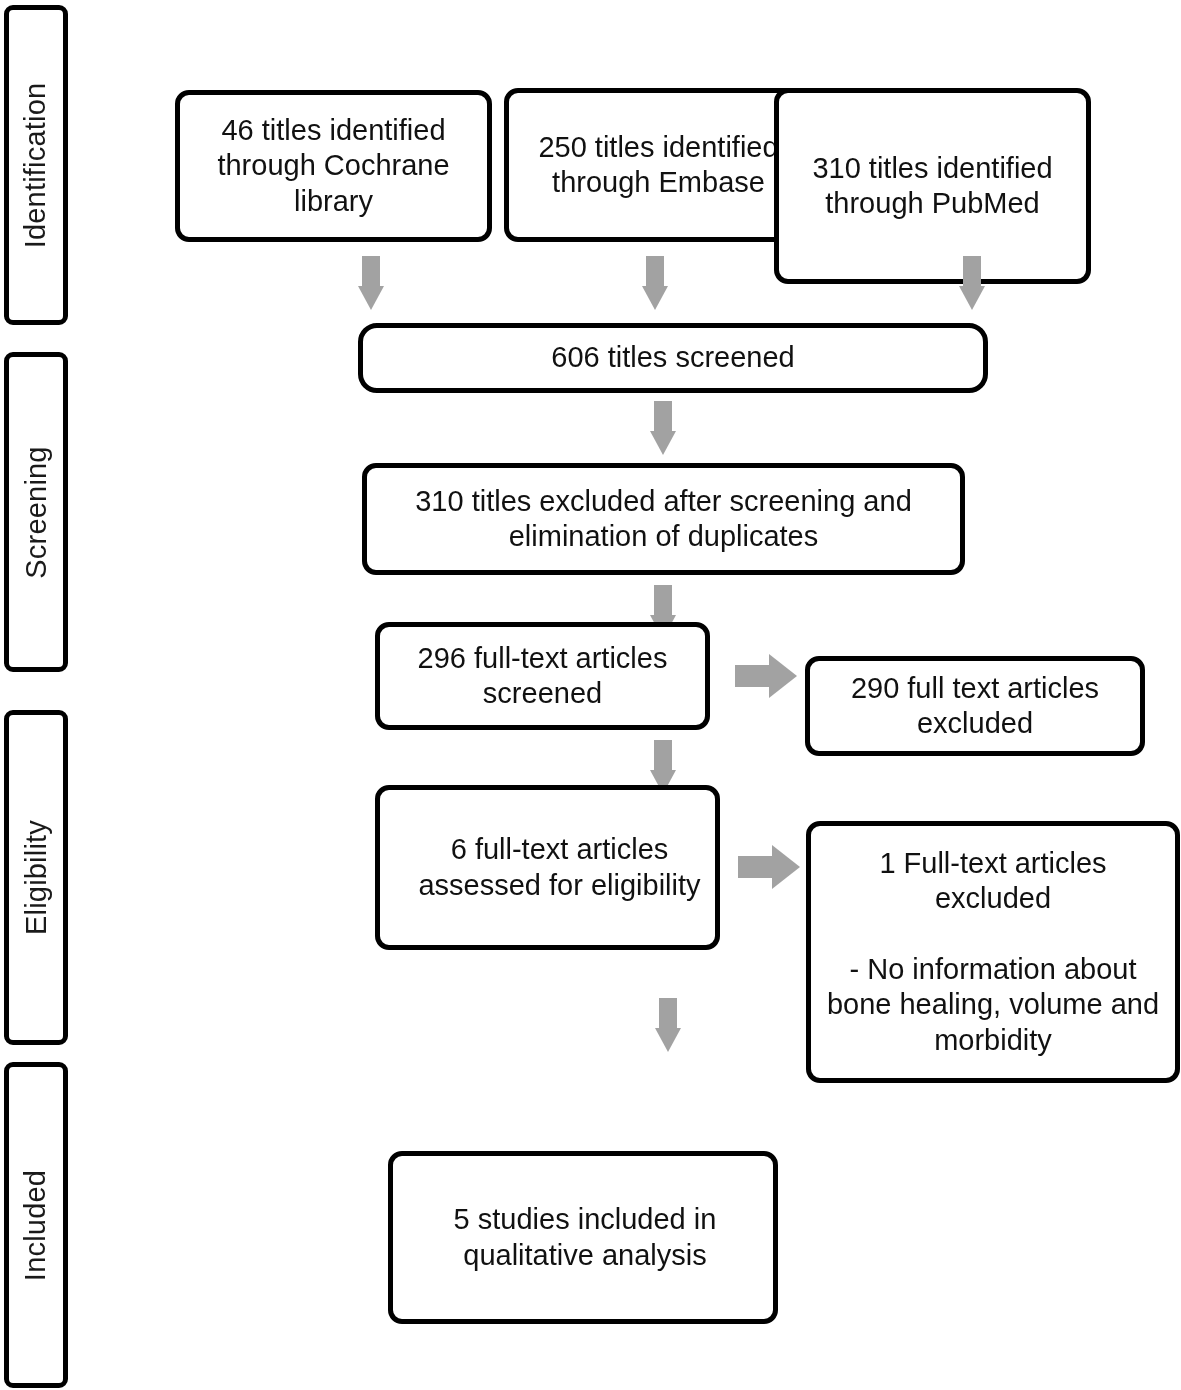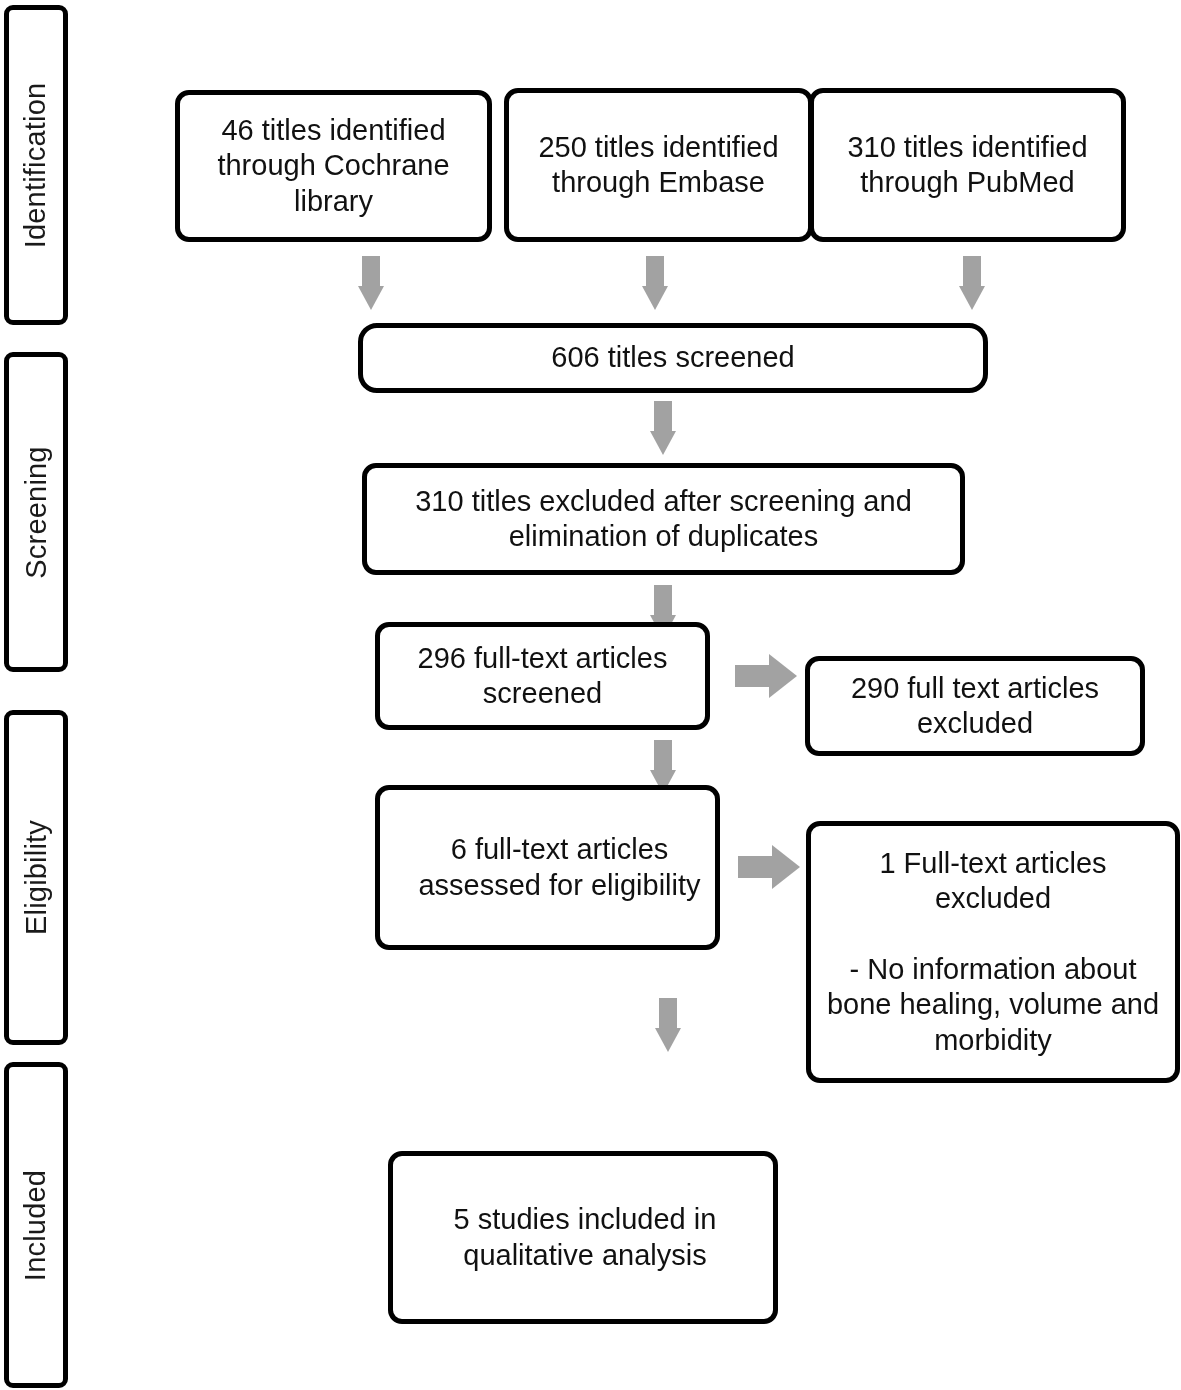--- a/index.html
+++ b/index.html
@@ -133,21 +133,21 @@
   </div>
 
   <div class="flow-box" style="left:175px; top:90px; width:317px; height:152px;">
     <span class="txt">46 titles identified through Cochrane library</span>
   </div>
 
   <div class="flow-box" style="left:504px; top:88px; width:309px; height:154px;">
     <span class="txt">250 titles identified through Embase</span>
   </div>
 
-  <div class="flow-box" style="left:809px; top:88px; width:317px; height:154px;">
+  <div class="flow-box" style="left:774px; top:88px; width:317px; height:196px;">
     <span class="txt">310 titles identified through PubMed</span>
   </div>
 
   <div class="arrow-down" style="left:358px; top:256px;">
     <div class="shaft"></div>
     <div class="head"></div>
   </div>
 
   <div class="arrow-down" style="left:642px; top:256px;">
     <div class="shaft"></div>

